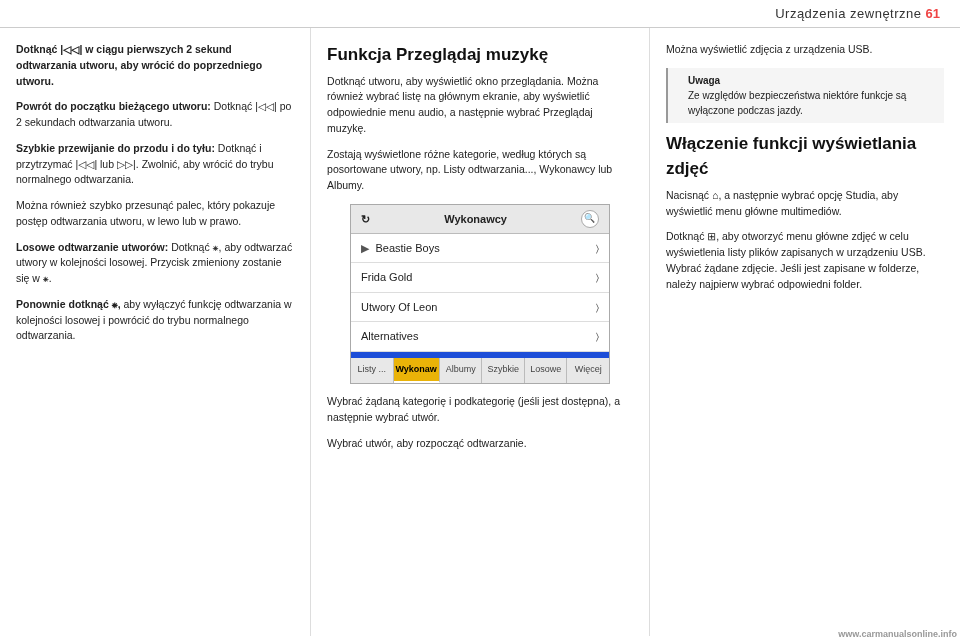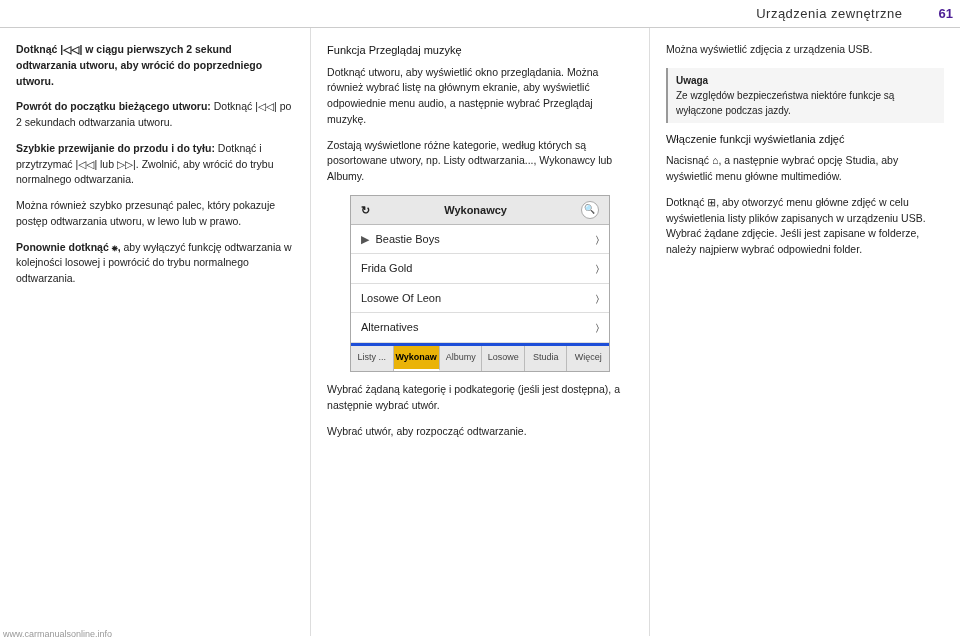--- a/index.html
+++ b/index.html
@@ -18,35 +18,35 @@
       height: 642px;
       position: relative;
       background: #fff;
     }
 
     
     .header {
       display: flex;
       justify-content: flex-end;
       align-items: center;
-      padding: 6px 7px;
+      padding: 6px 20px;
       border-bottom: 1px solid #ccc;
     }
 
     .header-title {
       font-size: 13px;
       color: #333;
       font-weight: normal;
       letter-spacing: 0.5px;
     }
 
     .header-page {
       font-size: 13px;
-      color: #4c1d95;
-      margin-left: 36px;
+      color: #ef4444;
+      margin-left: 4px;
       font-weight: bold;
     }
 
     
     .content {
       display: flex;
       flex-direction: row;
       height: calc(642px - 34px);
     }
 
@@ -117,21 +117,21 @@
     }
 
     .music-list li .arrow {
       color: #555;
       font-size: 10px;
     }
 
     
     .music-tabs {
       display: flex;
-      border-top: 3px solid #1d4ed8;
+      border-top: 6px solid #1d4ed8;
       background: #e8e8e8;
     }
 
     .music-tab {
       flex: 1;
       text-align: center;
       padding: 5px 2px;
       font-size: 9px;
       border-right: 1px solid #bbb;
       cursor: pointer;
@@ -143,49 +143,50 @@
     }
 
     .music-tab.active {
       background: #eab308;
       font-weight: bold;
       border-bottom: 2px solid #fff;
       color: #000;
     }
 
     .section-heading {
-      font-weight: normal;
-      font-size: 11px;
+      font-weight: bold;
+      font-size: 17px;
       margin-bottom: 6px;
       color: #111;
     }
 
     .col-middle {
       flex: 1.1;
     }
 
     .col-right {
       flex: 1;
     }
 
     
     .footer {
       position: absolute;
       bottom: 0;
       width: 100%;
-      text-align: left;
+      text-align: right;
       font-size: 9px;
       color: #999;
       padding: 3px;
+      font-weight: bold;
     }
 
     .note-box {
       background: #f5f5f5;
       border-left: 2px solid #999;
-      padding: 5px 8px;
+      padding: 5px 20px;
       margin: 8px 0;
       font-size: 10px;
     }
 
     .note-label {
       font-weight: bold;
       font-size: 10px;
     }
   </style>
 </head>
@@ -205,20 +206,23 @@
         <strong>Dotknąć |◁◁| w ciągu pierwszych 2 sekund odtwarzania utworu, aby wrócić do poprzedniego utworu.</strong>
       </p>
       <p>
         <strong>Powrót do początku bieżącego utworu:</strong> Dotknąć |◁◁| po 2 sekundach odtwarzania utworu.
       </p>
       <p>
         <strong>Szybkie przewijanie do przodu i do tyłu:</strong> Dotknąć i przytrzymać |◁◁| lub ▷▷|. Zwolnić, aby wrócić do trybu normalnego odtwarzania.
       </p>
       <p>
         Można również szybko przesunąć palec, który pokazuje postęp odtwarzania utworu, w lewo lub w prawo.
+      </p>
+      <p>
+        <strong>Losowe odtwarzanie utworów:</strong> Dotknąć ⁕, aby odtwarzać utwory w kolejności losowej. Przycisk zmieniony zostanie się w ⁕.
       </p>
       <p>
         <strong>Ponownie dotknąć ⁕,</strong> aby wyłączyć funkcję odtwarzania w kolejności losowej i powrócić do trybu normalnego odtwarzania.
       </p>
     </div>
 
     <div class="col col-middle">
       <div class="section-heading">Funkcja Przeglądaj muzykę</div>
       <p>
         Dotknąć utworu, aby wyświetlić okno przeglądania. Można również wybrać listę na głównym ekranie, aby wyświetlić odpowiednie menu audio, a następnie wybrać Przeglądaj muzykę.
@@ -237,34 +241,34 @@
           <li>
             <span style="margin-right:6px; color:#555;">▶</span>
             <span style="flex:1; font-weight:normal;">Beastie Boys</span>
             <span class="arrow">〉</span>
           </li>
           <li>
             <span style="flex:1;">Frida Gold</span>
             <span class="arrow">〉</span>
           </li>
           <li>
-            <span style="flex:1;">Losowe Of Leon</span>
+            <span style="flex:1;">Utwory Of Leon</span>
             <span class="arrow">〉</span>
           </li>
           <li>
             <span style="flex:1;">Alternatives</span>
             <span class="arrow">〉</span>
           </li>
         </ul>
         <div class="music-tabs">
           <div class="music-tab">Listy ...</div>
           <div class="music-tab active">Wykonaw</div>
           <div class="music-tab">Albumy</div>
+          <div class="music-tab">Szybkie</div>
           <div class="music-tab">Losowe</div>
-          <div class="music-tab">Studia</div>
           <div class="music-tab">Więcej</div>
         </div>
       </div>
 
       <p style="margin-top:0;">
         Wybrać żądaną kategorię i podkategorię (jeśli jest dostępna), a następnie wybrać utwór.
       </p>
       <p>
         Wybrać utwór, aby rozpocząć odtwarzanie.
       </p>

